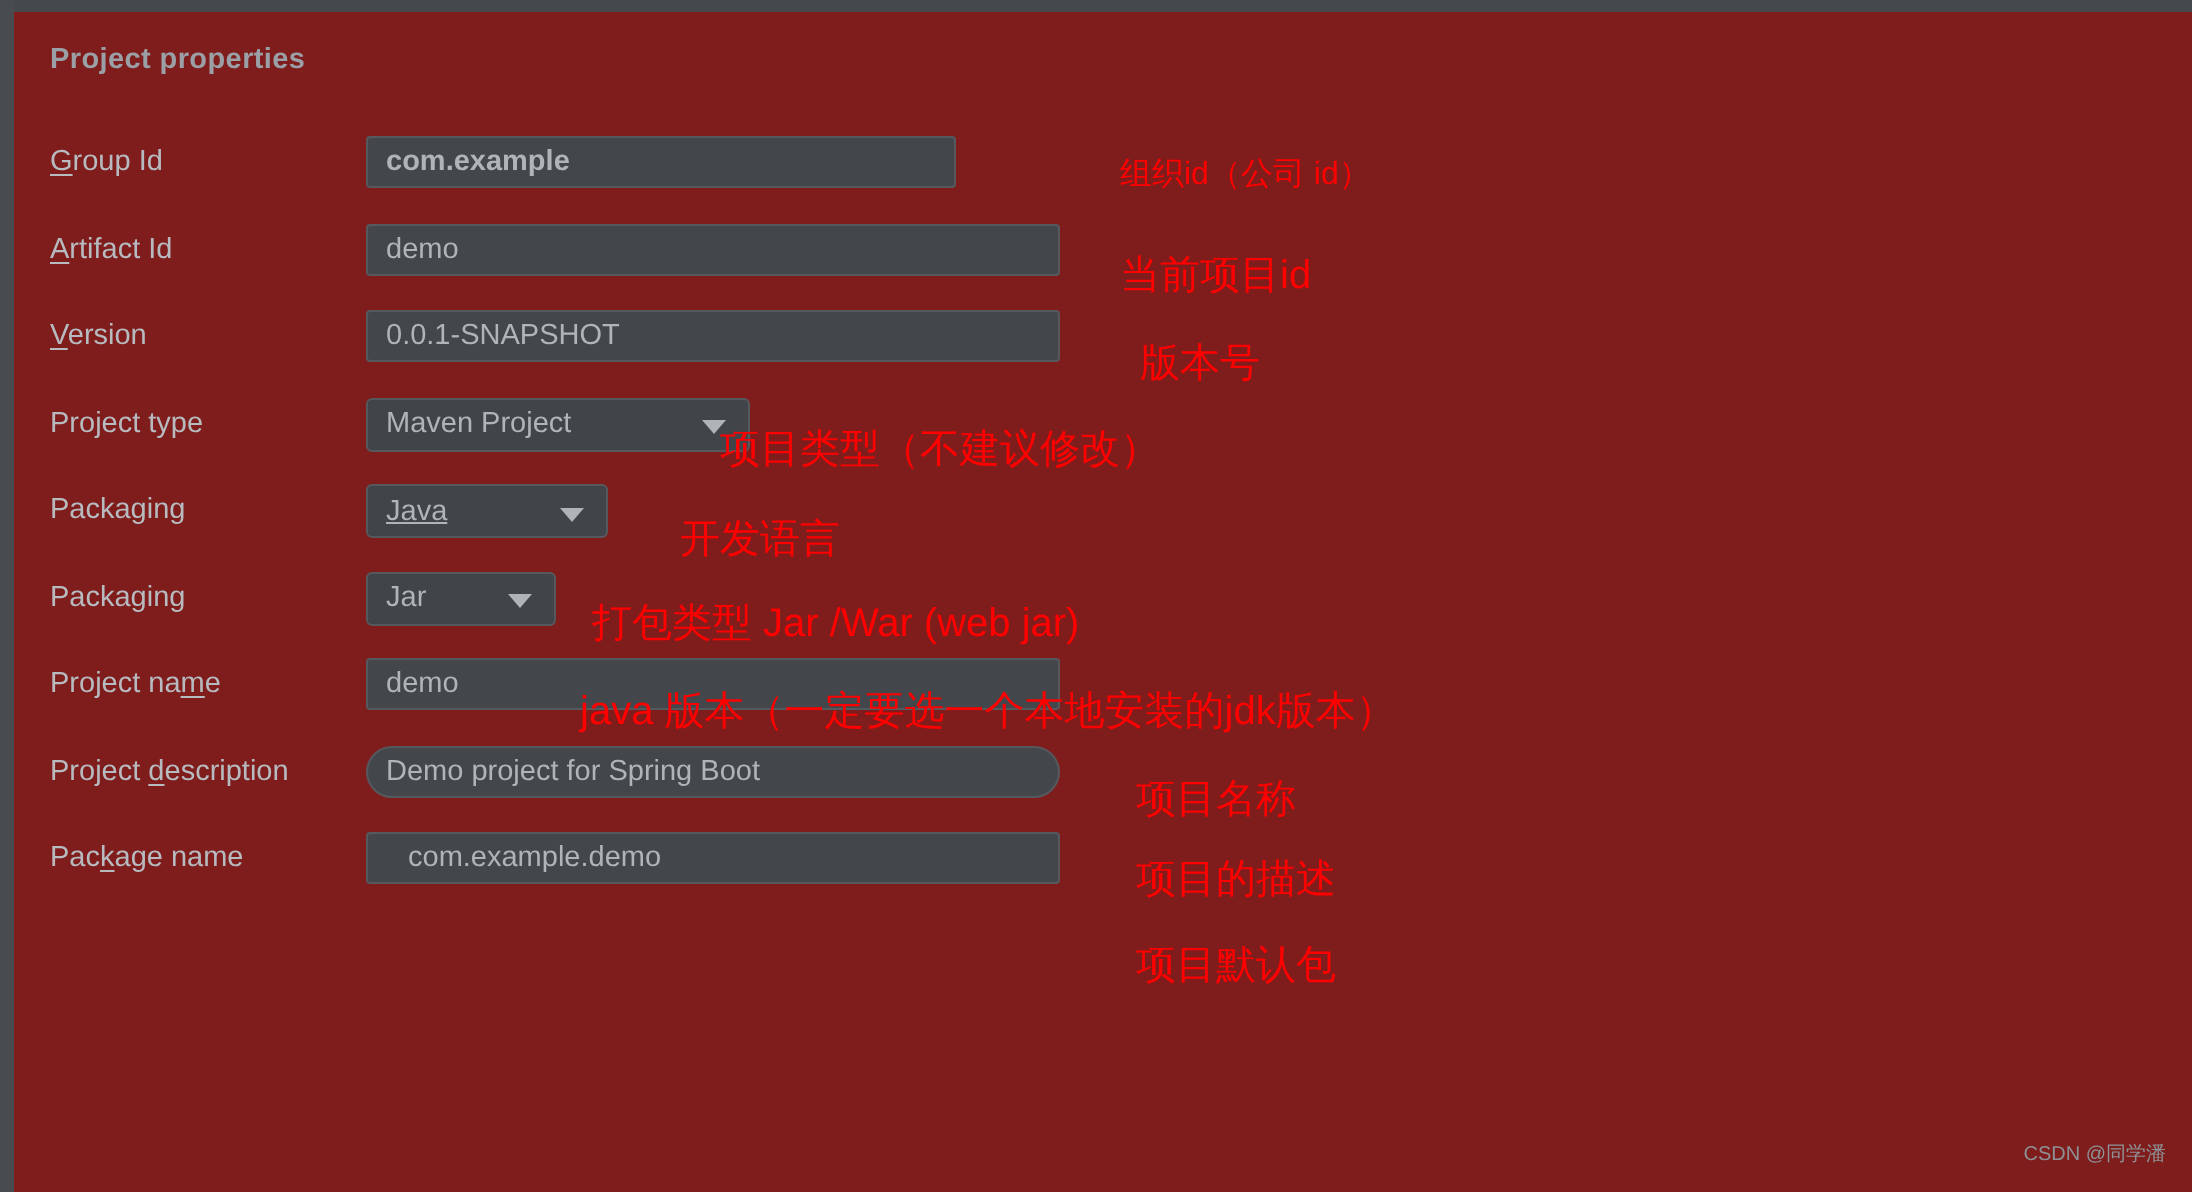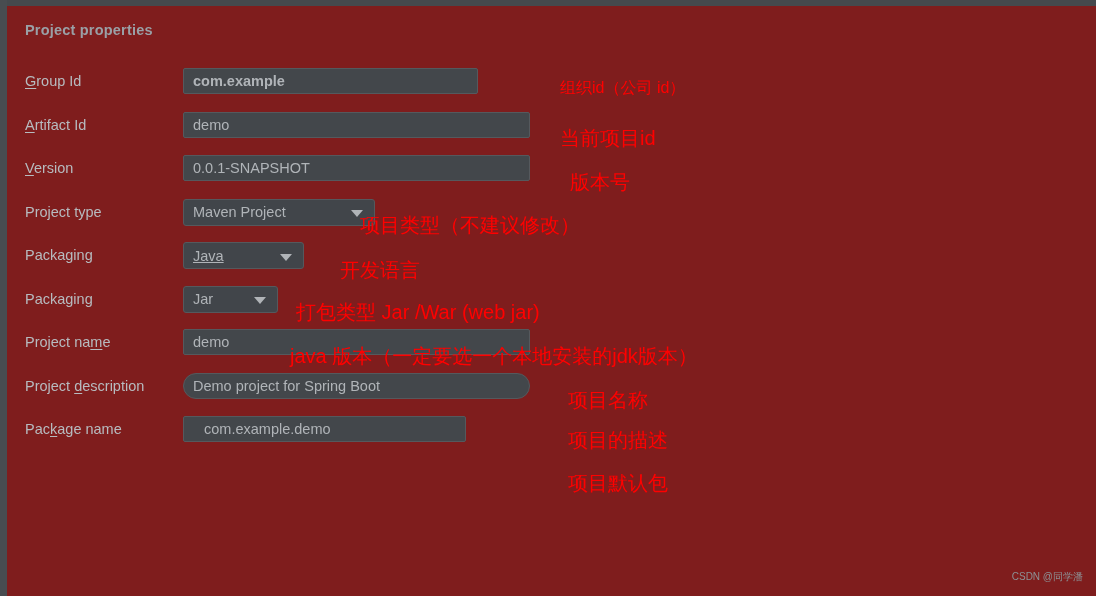--- a/index.html
+++ b/index.html
@@ -201,21 +201,21 @@
         <div class="row">
           <div class="field-label"><span>Project na</span><span class="mn">m</span><span>e</span></div>
           <input type="text" class="text-input" value="demo" style="width: 347px;">
         </div>
         <div class="row">
           <div class="field-label"><span>Project </span><span class="mn">d</span><span>escription</span></div>
           <input type="text" class="text-input" value="Demo project for Spring Boot" style="width: 347px; border-radius: 13px;">
         </div>
         <div class="row">
           <div class="field-label"><span>Pac</span><span class="mn">k</span><span>age name</span></div>
-          <input type="text" class="text-input" value="com.example.demo" style="width: 283px; padding-left: 20px;">
+          <input type="text" class="text-input" value="com.example.demo" style="width: 347px; padding-left: 20px;">
         </div>
       </div>
 
   </div>
 
   <div id="annotation-layer">
       <div class="note" style="left: 560px; top: 80px; font-size: 16px;">组织id（公司  id）</div>
       <div class="note" style="left: 560px; top: 128px; font-size: 20px;">当前项目id</div>
       <div class="note" style="left: 570px; top: 172px; font-size: 20px;">版本号</div>
       <div class="note" style="left: 360px; top: 215px; font-size: 20px;">项目类型（不建议修改）</div>

